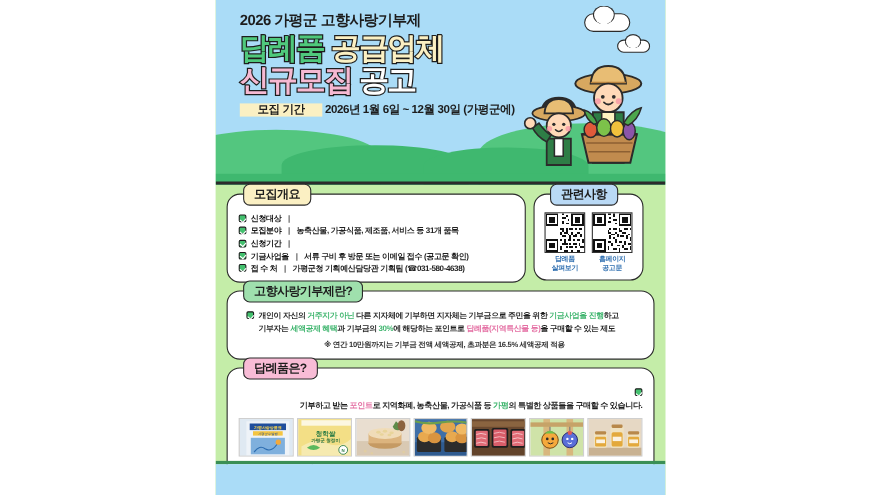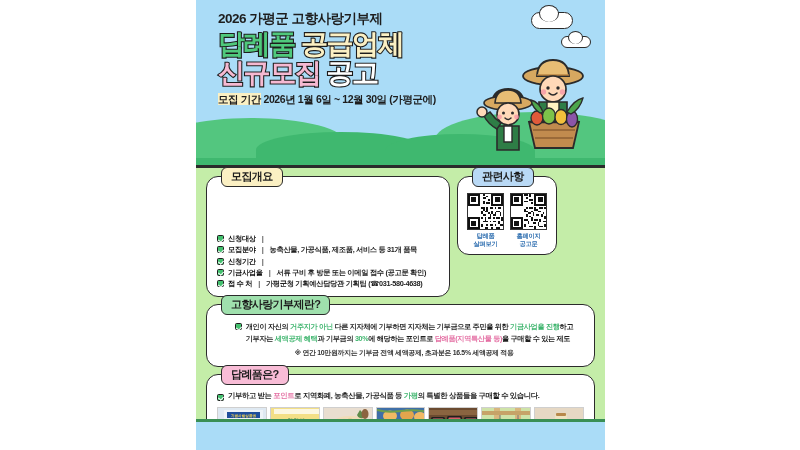--- a/index.html
+++ b/index.html
@@ -33,21 +33,21 @@
   .kicker {
     font-size:13.5px; font-weight:700; color:#1d1d1d; letter-spacing:-0.5px;
     white-space:nowrap; margin-bottom:2px;
   }
   .bigline { font-size:27px; font-weight:900; letter-spacing:-1.4px; line-height:1.08; white-space:nowrap; }
   .w-green { color:#4fc97c; -webkit-text-stroke:2.2px #1d1d1d; paint-order:stroke fill; }
   .w-cream { color:#fbf0c3; -webkit-text-stroke:2.2px #1d1d1d; paint-order:stroke fill; }
   .w-pink  { color:#f6b9d2; -webkit-text-stroke:2.2px #1d1d1d; paint-order:stroke fill; }
   .w-white { color:#ffffff; -webkit-text-stroke:2.2px #1d1d1d; paint-order:stroke fill; }
   .period { margin-top:5px; font-size:10.5px; font-weight:800; color:#1d1d1d; white-space:nowrap; letter-spacing:-0.4px;}
-  .period .lbl { background:#fbf0c3; padding:0 0; }
+  .period .lbl { background:#fbf0c3; padding:0 16px; }
 
   
   .farmers { position:absolute; right:4px; bottom:10px; width:130px; height:112px; }
 
   
   .body { position:relative; padding:8px 10px 0 10px; }
 
   .card {
     position:relative; background:#ffffff; border:1.8px solid #2b2b2b; border-radius:12px;
     margin-bottom:7px;
@@ -57,24 +57,24 @@
     border:1.8px solid #2b2b2b; border-radius:6px;
     padding:1px 9px 2px 9px; font-size:11px; font-weight:900; color:#1d1d1d;
     letter-spacing:-0.6px; white-space:nowrap; z-index:3;
   }
   .badge.cream { background:#fbf0c3; }
   .badge.blue  { background:#b9d9f5; }
   .badge.green { background:#9fe0ad; }
   .badge.pink  { background:#f8bcd6; }
 
   .row2 { display:flex; gap:7px; align-items:flex-start; }
-  .card-outline { width:244px; padding:16px 8px 7px 10px; }
+  .card-outline { width:272px; padding:16px 8px 7px 10px; }
   .card-qr { width:100px; padding:16px 6px 6px 6px; }
 
-  ul.items { list-style:none;margin-top:40px; }
+  ul.items { list-style:none; }
   ul.items li {
     display:flex; align-items:flex-start; gap:4px;
     font-size:7.3px; font-weight:700; color:#222; letter-spacing:-0.35px;
     line-height:1.55; white-space:nowrap;
   }
   .chk {
     flex:0 0 auto; width:7px; height:7px; margin-top:2px;
     background:#43c06e; border:1px solid #1d1d1d; border-radius:1.5px;
     position:relative;
   }
@@ -84,29 +84,29 @@
   .sep { color:#555; padding:0 2px; }
 
   
   .qr-wrap { display:flex; gap:6px; justify-content:center; }
   .qr-col { text-align:center; }
   .qr { width:37px; height:37px; border:1px solid #333; display:block; }
   .qr-cap { margin-top:2px; font-size:6.3px; font-weight:800; color:#2f6fb0; line-height:1.25; letter-spacing:-0.3px;}
 
   
   .card-explain { padding:16px 10px 8px 17px; }
-  .ex-row { display:flex; gap:4px; align-items:flex-start;justify-content:center; }
+  .ex-row { display:flex; gap:4px; align-items:flex-start; }
   .ex-text { font-size:7.2px; font-weight:700; color:#1f1f1f; line-height:1.65; letter-spacing:-0.35px; }
   .g { color:#3fb56e; font-weight:900; }
   .p { color:#e46fa3; font-weight:900; }
   .note { margin-top:3px; font-size:6.9px; font-weight:700; color:#333; letter-spacing:-0.3px; text-align:center;}
 
   
   .card-gift { padding:16px 10px 8px 10px; }
-  .gift-line { font-size:7.4px; font-weight:800; color:#1f1f1f; letter-spacing:-0.4px; margin-bottom:6px; display:flex; gap:4px; align-items:center;}
+  .gift-line { font-size:7.4px; font-weight:800; color:#1f1f1f; letter-spacing:-0.4px; margin-bottom:6px; display:flex; gap:4px; align-items:flex-end;flex-direction:column;}
   .thumbs { display:flex; gap:3px; justify-content:space-between; }
   .thumb { width:51px; height:35px; border:0.8px solid #cfcfcf; overflow:hidden; position:relative; background:#eee; }
   .gift-note { margin-top:6px; font-size:6.8px; font-weight:700; color:#333; text-align:center; letter-spacing:-0.35px;}
 
   .footline { position:absolute; left:0; bottom:28px; width:100%; height:3px; background:#3a8f55; }
   .footbar { position:absolute; left:0; bottom:0; width:100%; height:28px; background:#aadcf7; }
 </style>
 </head>
 <body>
 

